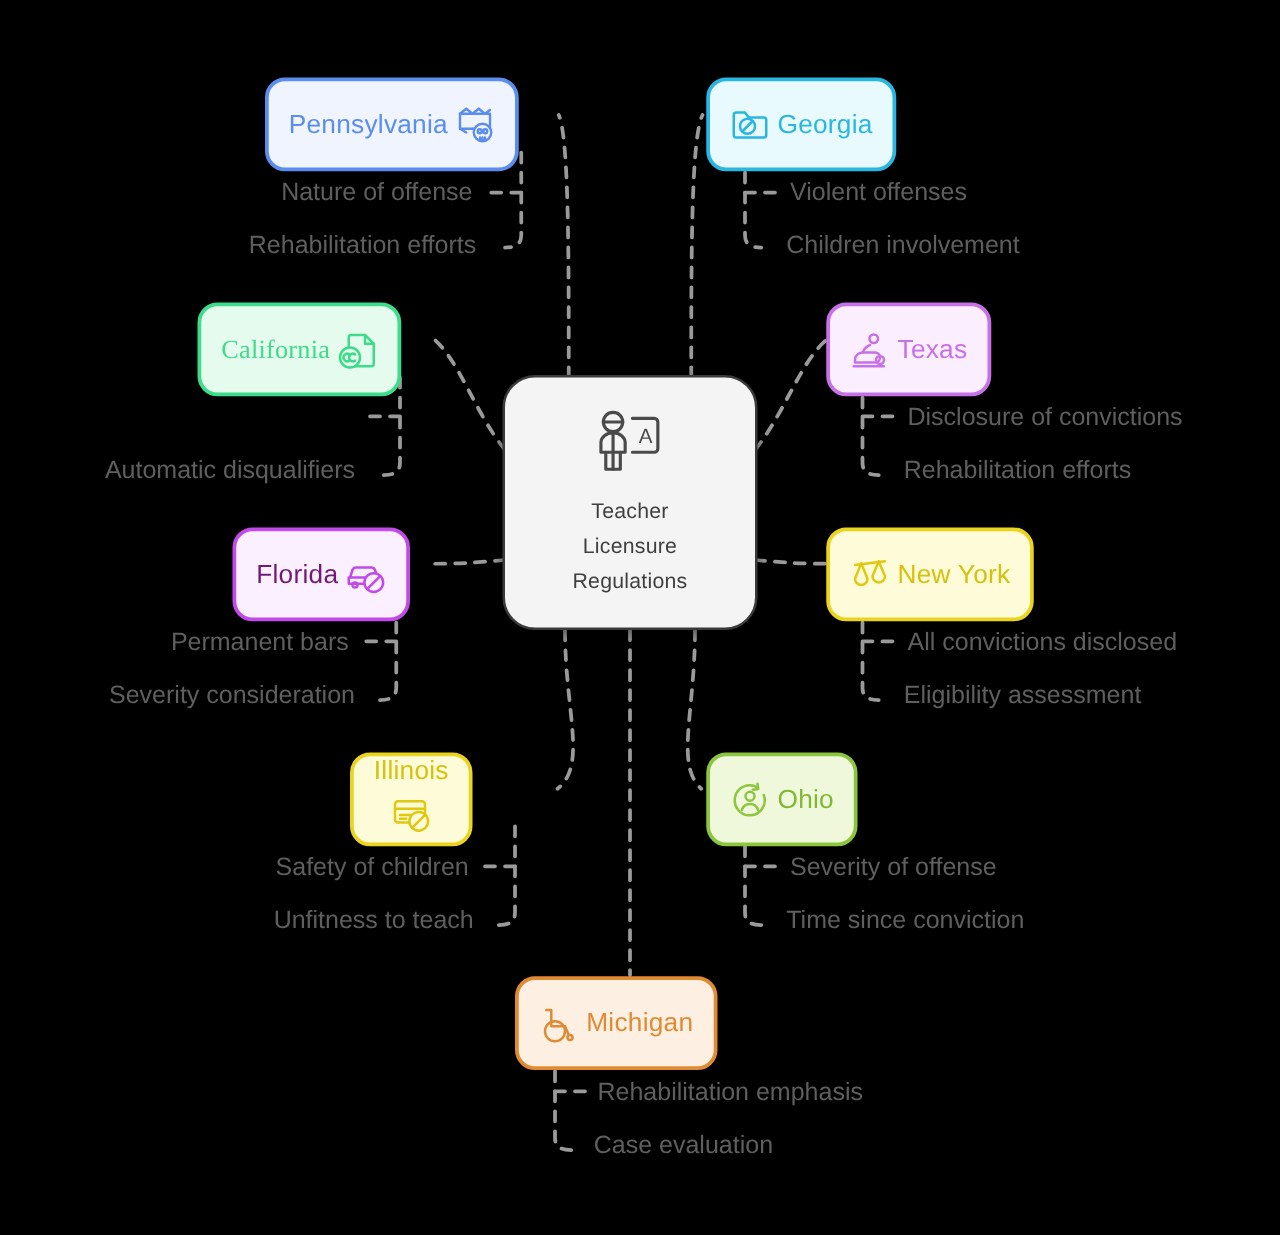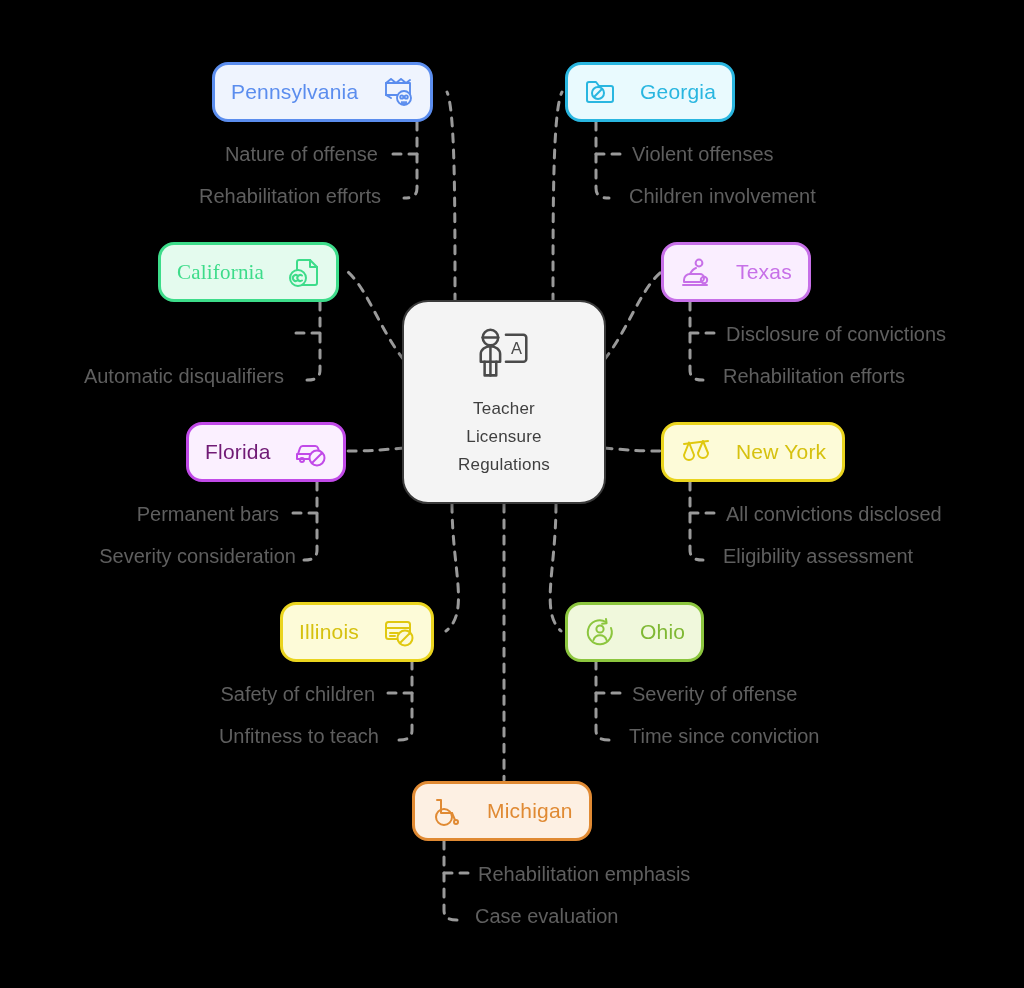--- a/index.html
+++ b/index.html
@@ -61,23 +61,23 @@
 
   
   .node {
     position: absolute;
     box-sizing: border-box;
     border-radius: 16px;
     border-width: 3px;
     border-style: solid;
     display: flex;
     align-items: center;
-    gap: 24px;
+    gap: 6px;
     padding: 0 16px;
-    height: 60px;
+    height: 75px;
     white-space: nowrap;
   }
   .node .nlabel {
     font-size: 21px;
     letter-spacing: .2px;
   }
   .node .nicon {
     width: 32px;
     height: 32px;
     flex: 0 0 32px;
@@ -223,34 +223,34 @@
     <svg class="nicon" viewBox="0 0 32 32" fill="none" stroke="#c14ae8" stroke-width="2" stroke-linecap="round" stroke-linejoin="round">
       <path d="M3 18 l2 -6 a3 3 0 0 1 3 -2 h12 a3 3 0 0 1 3 2 l2 6"></path>
       <path d="M2 18 h24 v5 h-24 z"></path>
       <circle cx="7" cy="24" r="2"></circle>
       <circle cx="21" cy="24" r="2"></circle>
       <circle cx="22" cy="22" r="7.5" fill="#fbf0ff"></circle>
       <path d="M17.5 26.5 l9 -9"></path>
     </svg>
   </div>
   <div class="leaf left" style="left:279px; top:503px;">Permanent bars</div>
-  <div class="leaf left" style="left:284px; top:545px;margin-left:12px;">Severity consideration</div>
+  <div class="leaf left" style="left:284px; top:545px;">Severity consideration</div>
 
   <div class="node" style="left:661px; top:422px; background:#fdfbd8; border-color:#ead41e;">
     <svg class="nicon" viewBox="0 0 32 32" fill="none" stroke="#e0c80f" stroke-width="2" stroke-linecap="round" stroke-linejoin="round">
       <path d="M4 8 L28 5"></path>
       <path d="M9 6.5 L4 19 a5 5 0 0 0 10 0 z"></path>
       <path d="M23 5 L18 17 a5 5 0 0 0 10 0 z"></path>
     </svg>
     <span class="nlabel" style="color:#d6c10f;">New York</span>
   </div>
   <div class="leaf right" style="left:726px; top:503px;">All convictions disclosed</div>
   <div class="leaf right" style="left:723px; top:545px;">Eligibility assessment</div>
 
-  <div class="node" style="left:280px; top:602px; background:#fdfbd8; border-color:#ead41e;">
+  <div class="node" style="left:280px; top:602px; background:#fdfbd8; border-color:#ead41e;flex-direction:column;">
     <span class="nlabel" style="color:#d6c10f;">Illinois</span>
     <svg class="nicon" viewBox="0 0 32 32" fill="none" stroke="#e0c80f" stroke-width="2" stroke-linecap="round" stroke-linejoin="round">
       <rect x="3" y="6" width="24" height="17" rx="2.5"></rect>
       <path d="M3 12 h24"></path>
       <path d="M7 17 h8 M7 20 h5"></path>
       <circle cx="22" cy="22" r="7.5" fill="#fdfbd8"></circle>
       <path d="M17.5 26.5 l9 -9"></path>
     </svg>
   </div>
   <div class="leaf left" style="left:375px; top:683px;">Safety of children</div>

